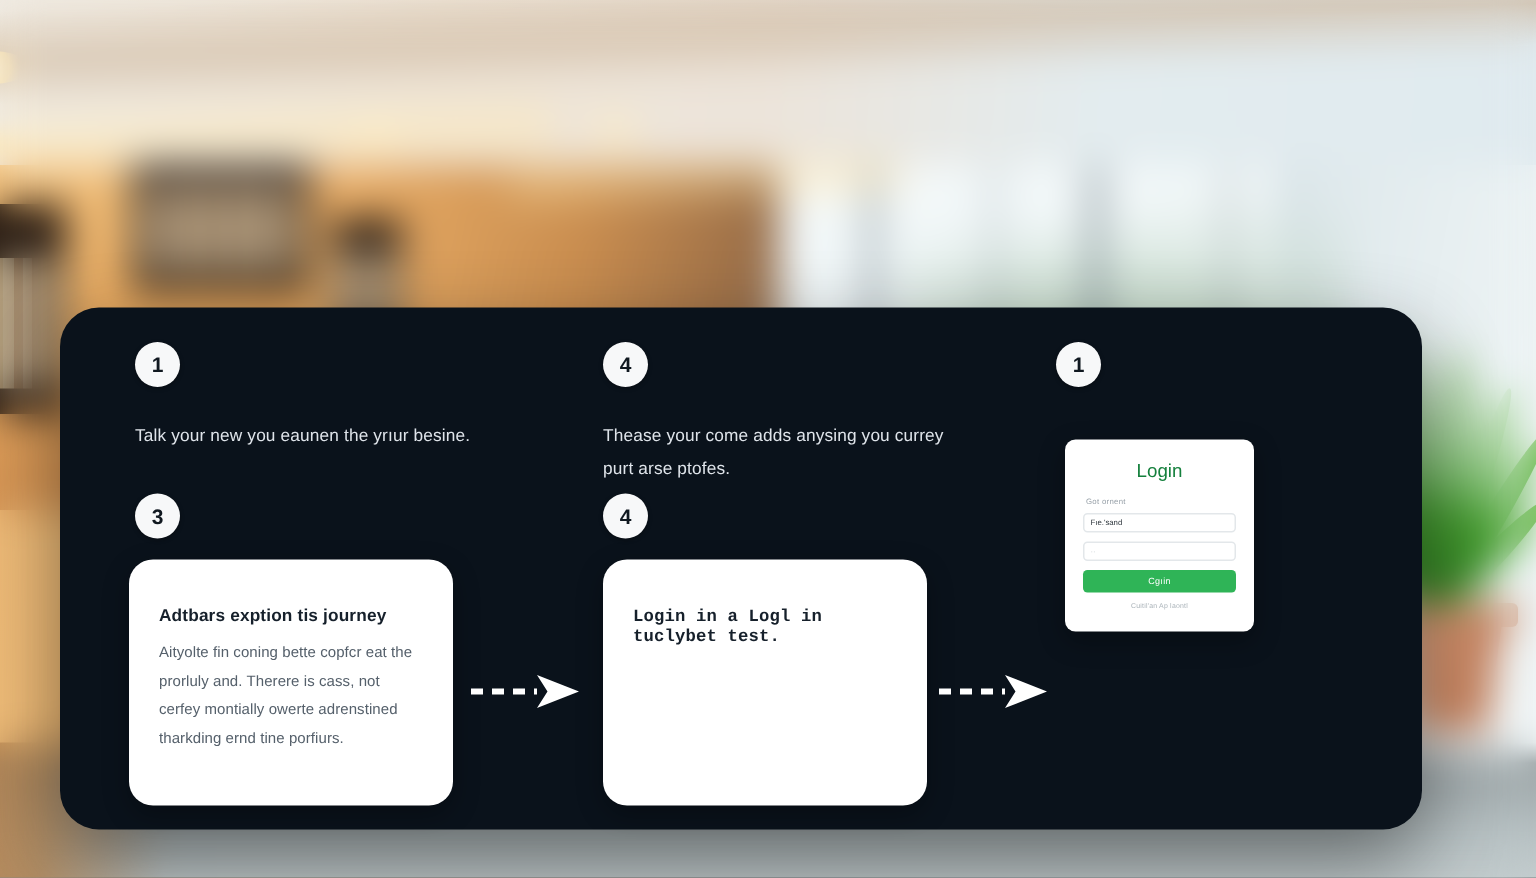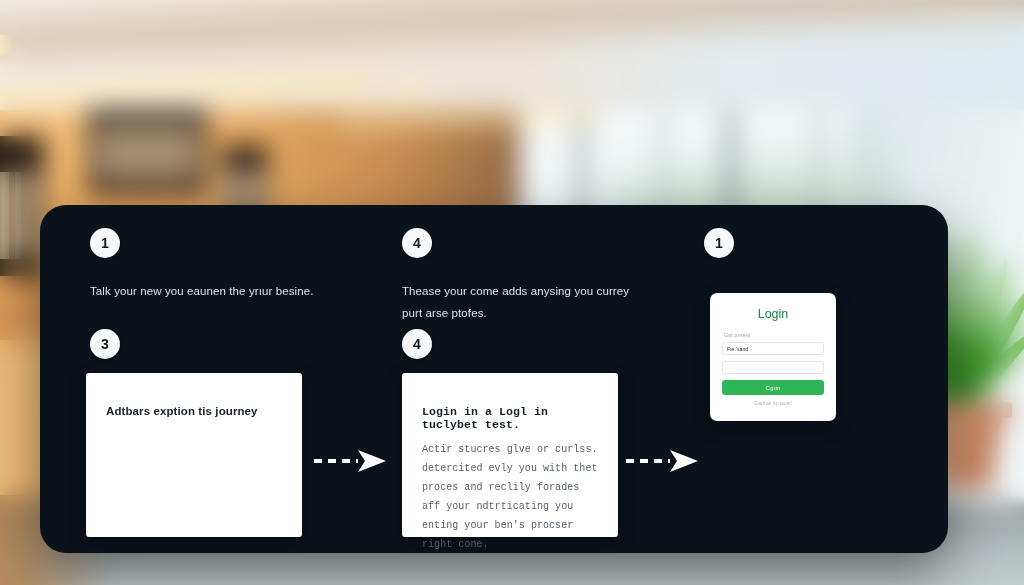--- a/index.html
+++ b/index.html
@@ -222,21 +222,21 @@
     letter-spacing: .1px;
     width: 250px;
   }
   .intro-a { left: 50px;  top: 63px; }
   .intro-b { left: 362px; top: 63px; width: 245px; }
 
   
   .card {
     position: absolute;
     background: #ffffff;
-    border-radius: 3px;
+    border-radius: 16px;
     box-shadow: 0 6px 18px rgba(0,0,0,.30);
     padding: 22px 20px;
     box-sizing: border-box;
   }
   .card-a { left: 46px;  top: 168px; width: 216px; height: 164px; }
   .card-b { left: 362px; top: 168px; width: 216px; height: 164px; font-family: Liberation Mono, monospace; }
   .card-title {
     color: #16202b;
     font-size: 11.5px;
     margin: 10px 0 9px 0;
@@ -378,25 +378,25 @@
     <div class="badge badge-2">4</div>
     <div class="badge badge-3">3</div>
     <div class="badge badge-4">4</div>
     <div class="badge badge-5">1</div>
 
     <p class="intro intro-a">Talk your new you eaunen the yrıur besine.</p>
     <p class="intro intro-b">Thease your come adds anysing you currey purt arse ptofes.</p>
 
     <div class="card card-a">
       <h3 class="card-title">Adtbars exption tis journey</h3>
+      <p class="card-body">Aityolte fin coning bette copfcr eat the prorluly and. Therere is cass, not cerfey montially owerte adrenstined tharkding ernd tine porfiurs.</p>
     </div>
 
     <div class="card card-b">
       <h3 class="card-title">Login in a Logl in tuclybet test.</h3>
-      <p class="card-body">Actir stucres glve or curlss. detercited evly you with thet proces and reclily forades aff your ndtrticating you enting your ben's procser right cone.</p>
     </div>
 
     <svg class="arrow arrow-1" viewBox="0 0 76 26">
       <line x1="2" y1="13" x2="46" y2="13" stroke="#ffffff" stroke-width="4" stroke-dasharray="8 6" stroke-linecap="butt"></line>
       <path d="M46 2 L74 13 L46 24 L53 13 Z" fill="#ffffff"></path>
     </svg>
 
     <svg class="arrow arrow-2" viewBox="0 0 76 26">
       <line x1="2" y1="13" x2="46" y2="13" stroke="#ffffff" stroke-width="4" stroke-dasharray="8 6" stroke-linecap="butt"></line>
       <path d="M46 2 L74 13 L46 24 L53 13 Z" fill="#ffffff"></path>

